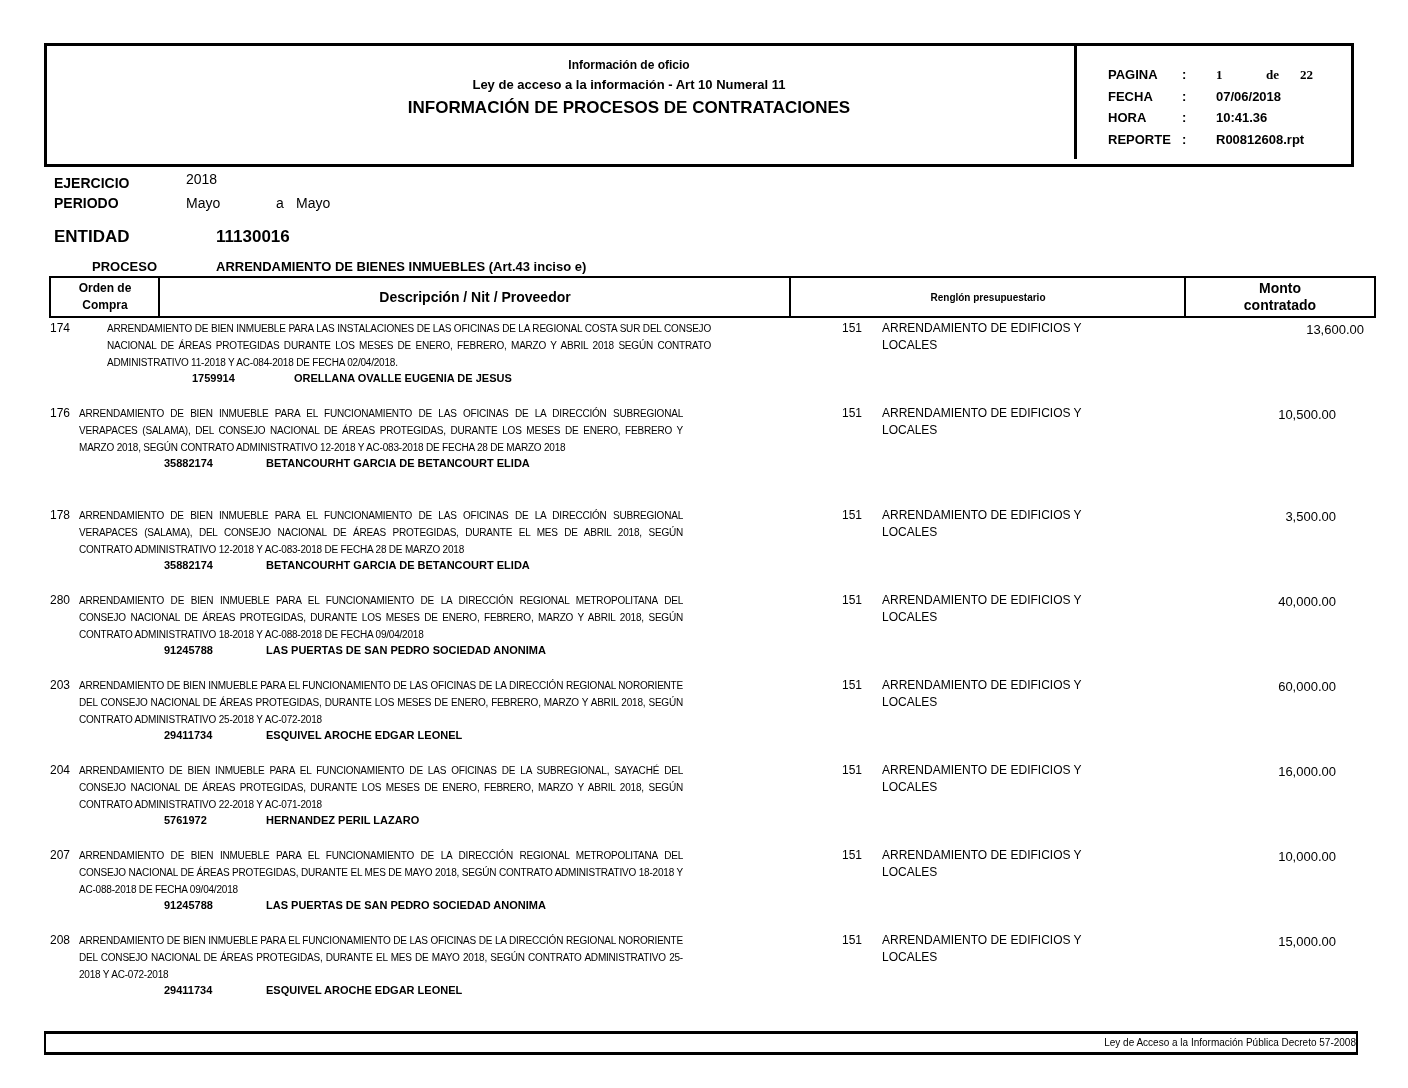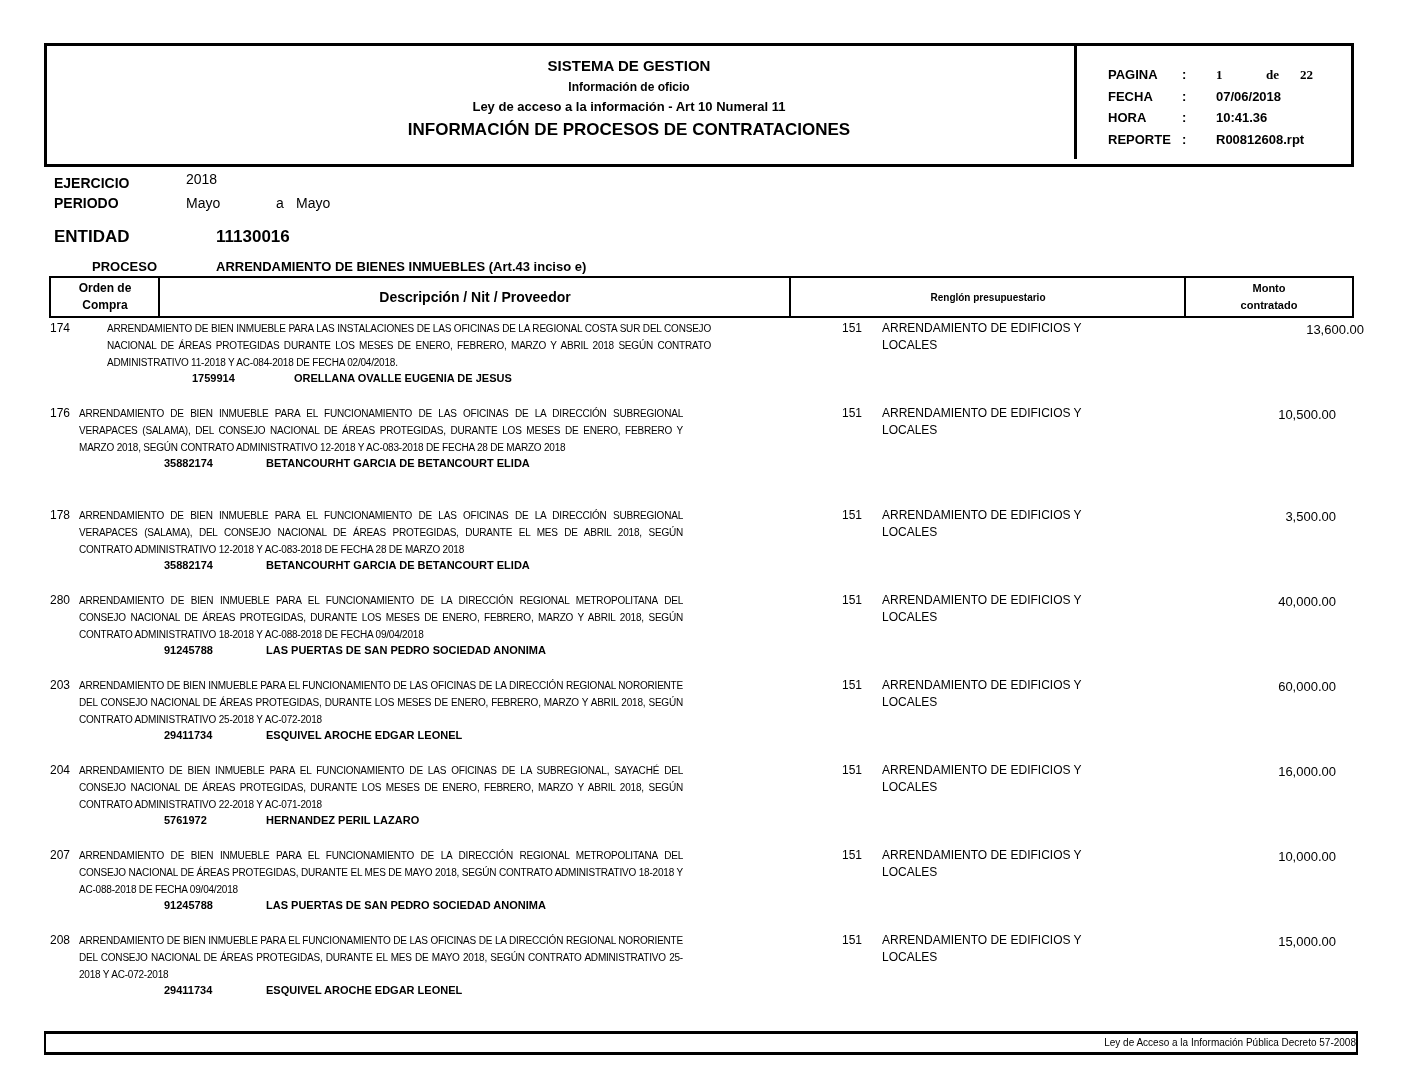--- a/index.html
+++ b/index.html
@@ -132,21 +132,21 @@
       box-sizing: border-box;
       font-weight: bold;
       display: flex;
       align-items: center;
       justify-content: center;
       text-align: center;
     }
     .th-orden { left: 49px; width: 110px; font-size: 12px; line-height: 17px; border-right: none; align-items: center; }
     .th-desc  { left: 158px; width: 632px; font-size: 14px; border-right: none; }
     .th-reng  { left: 789px; width: 396px; font-size: 10px; border-right: none; }
-    .th-monto { left: 1184px; width: 170px; font-size: 11px; line-height: 17px; }
+    .th-monto { left: 1184px; width: 192px; font-size: 14px; line-height: 17px; }
 
     .rows {
       position: absolute;
       left: 0;
       top: 320px;
       width: 1408px;
     }
     .row {
       position: relative;
       width: 1408px;
@@ -216,21 +216,20 @@
       line-height: 18px;
     }
   </style>
 </head>
 <body>
 
 <div class="header-box"></div>
 <div class="header-divider"></div>
 
 <div class="header-center">
-  <div class="h-sys">SISTEMA DE GESTION</div>
   <div class="h-ofi">Información de oficio</div>
   <div class="h-ley">Ley de acceso a la información - Art 10 Numeral 11</div>
   <div class="h-info">INFORMACIÓN DE PROCESOS DE CONTRATACIONES</div>
 </div>
 
 <div class="meta">
   <div class="meta-row">
     <span class="meta-label">PAGINA</span>
     <span class="meta-colon">:</span>
     <span class="meta-value meta-serif">1</span>

